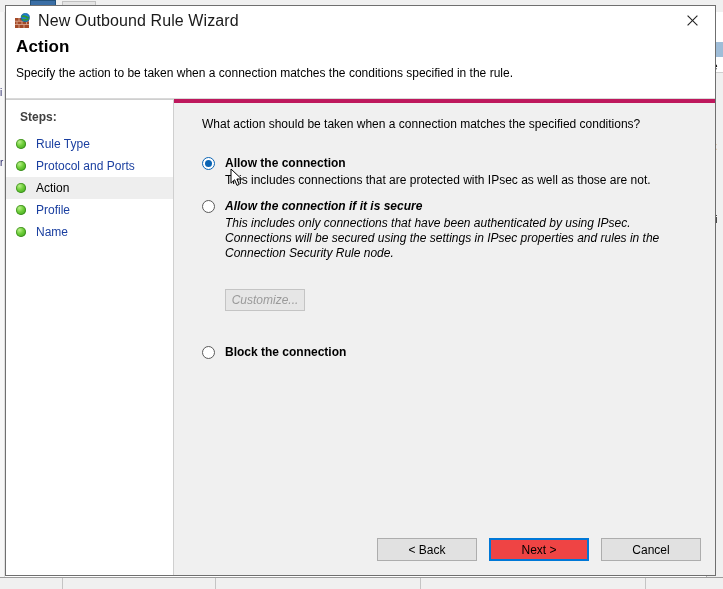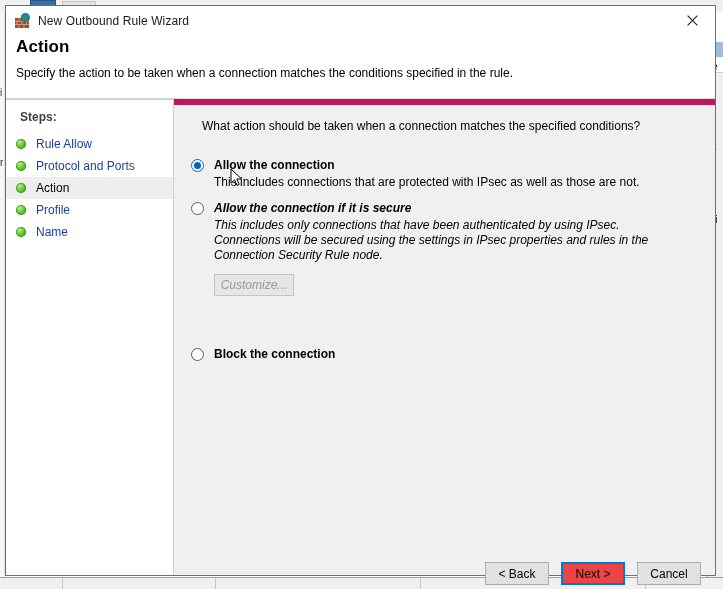--- a/index.html
+++ b/index.html
@@ -136,21 +136,21 @@
     position: relative;
   }
   .title-icon {
     width: 16px; height: 16px;
     margin-left: 9px;
     margin-right: 7px;
     position: relative;
     flex: 0 0 auto;
   }
   .title-text {
-    font-size: 12px;
+    font-size: 16px;
     color: #1a1a1a;
     letter-spacing: 0.1px;
   }
   .win-close {
     position: absolute;
     right: 0; top: 0;
     width: 45px; height: 29px;
     display: flex;
     align-items: center;
     justify-content: center;
@@ -222,35 +222,35 @@
   }
   .step-label {
     font-size: 12px;
     color: #1a3fa0;
   }
   .step.current .step-label { color: #000000; }
 
   .content {
     flex: 1 1 auto;
     background: #f0f0f0;
-    border-top: 6px solid #be185d;
+    border-top: 4px solid #be185d;
     position: relative;
     box-sizing: border-box;
   }
 
   .question {
     position: absolute;
     left: 28px; top: 14px;
     font-size: 12px;
     color: #000;
   }
 
   .option {
     position: absolute;
-    left: 17px;
+    left: 28px;
     width: 470px;
   }
   .opt-1 { top: 53px; }
   .opt-2 { top: 96px; font-style: italic; }
   .opt-3 { top: 206px; margin-top: 36px; }
 
   .opt-head {
     display: flex;
     align-items: flex-start;
   }
@@ -286,21 +286,21 @@
   }
   .opt-desc {
     margin-left: 23px;
     margin-top: 3px;
     font-size: 12px;
     color: #000;
     line-height: 15px;
   }
   .customize-btn {
     margin-left: 23px;
-    margin-top: 11px;
+    margin-top: 28px;
     width: 80px;
     height: 22px;
     background: #e6e6e6;
     border: 1px solid #c4c4c4;
     box-sizing: border-box;
     color: #9a9a9a;
     font-size: 12px;
     font-family: "Liberation Sans", sans-serif;
     cursor: default;
     display: flex;
@@ -314,33 +314,32 @@
     left: 0; right: 0;
     bottom: 14px;
     height: 23px;
     display: flex;
     justify-content: flex-end;
     padding-right: 14px;
     box-sizing: border-box;
     gap: 12px;
   }
   .btn {
-    width: 64px;
+    width: 100px;
     height: 23px;
     background: #e1e1e1;
     border: 1px solid #adadad;
     box-sizing: border-box;
     font-size: 12px;
     font-family: "Liberation Sans", sans-serif;
     color: #000;
     cursor: default;
     display: flex;
     align-items: center;
     justify-content: center;
-    margin-top: 24px;
   }
   .btn.default {
     border: 2px solid #0078d7;
     background: #ef4444;
   }
 
   
   #cursor {
     position: absolute;
     left: 230px;
@@ -421,21 +420,21 @@
     <p>Specify the action to be taken when a connection matches the conditions specified in the rule.</p>
   </div>
 
   <div class="body">
 
     <div class="sidebar">
       <div class="steps-title">Steps:</div>
 
       <div class="step">
         <span class="step-bullet"></span>
-        <span class="step-label">Rule Allow</span>
+        <span class="step-label">Rule Type</span>
       </div>
       <div class="step">
         <span class="step-bullet"></span>
         <span class="step-label">Protocol and Ports</span>
       </div>
       <div class="step current">
         <span class="step-bullet"></span>
         <span class="step-label">Action</span>
       </div>
       <div class="step">

